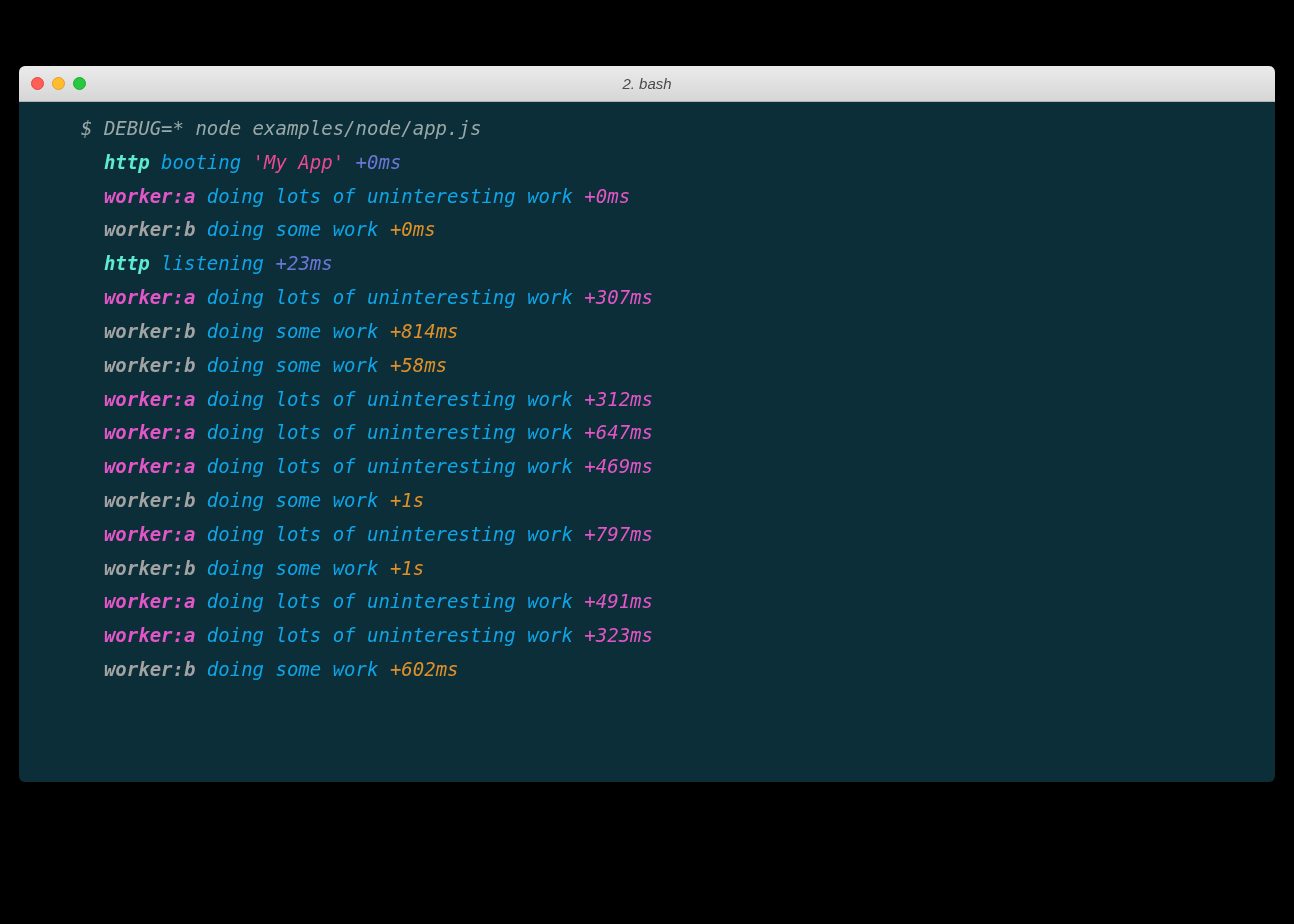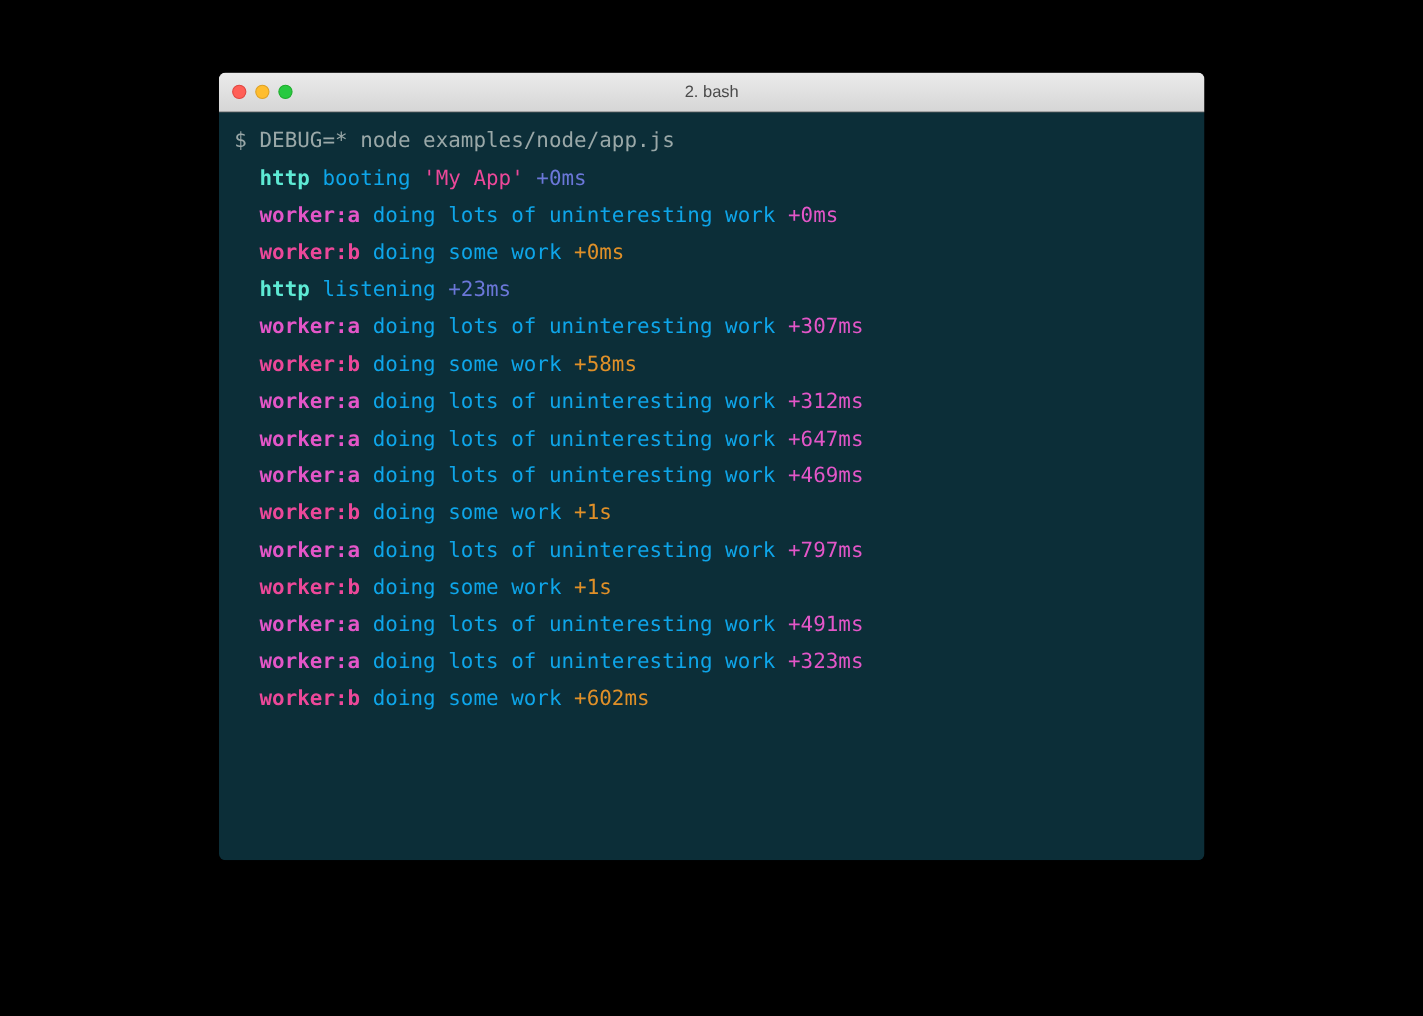--- a/index.html
+++ b/index.html
@@ -11,24 +11,25 @@
       background: #000;
       width: 1294px;
       height: 924px;
       display: flex;
       align-items: flex-start;
       justify-content: center;
       padding-top: 66px;
       font-family: -apple-system, BlinkMacSystemFont, "Helvetica Neue", sans-serif;
     }
     .window {
-      width: 896px;
+      width: 1256px;
       border-radius: 6px;
       overflow: hidden;
       box-shadow: 0 20px 60px rgba(0,0,0,0.5);
+      font-style: italic;
     }
     .titlebar {
       height: 36px;
       background: linear-gradient(to bottom, #ebebeb, #d6d6d6);
       border-bottom: 1px solid #b3b3b3;
       display: flex;
       align-items: center;
       position: relative;
       padding: 0 12px;
     }
@@ -57,27 +58,28 @@
       background: #0c2e38;
       padding: 10px 14px 20px 14px;
       font-family: "Menlo", "Monaco", "Consolas", monospace;
       font-size: 19px;
       line-height: 1.78;
       min-height: 680px;
       color: #9aa8a8;
     }
     .line {
       white-space: pre;
+      margin-left: 48px;
     }
     .prompt { color: #9aa8a8; }
     .cmd { color: #9aa8a8; }
     .indent { display: inline-block; width: 2ch; }
     .ns-http { color: #5eead4; font-weight: bold; }
     .ns-workera { color: #e356c8; font-weight: bold; }
-    .ns-workerb { color: #ec4899; font-weight: bold; text-align: center; }
+    .ns-workerb { color: #a3a3a3; font-weight: bold; text-align: center; }
     .msg { color: #0ea5e9; }
     .quoted { color: #ec4899; }
     .t-http { color: #6b77d8; }
     .t-workera { color: #e356c8; }
     .t-workerb { color: #e09028; }
   </style>
 </head>
 <body>
 
 <div class="window">
@@ -90,20 +92,21 @@
     <div class="title">2. bash</div>
   </div>
   <div class="terminal">
     <div class="line"><span class="prompt">$ </span><span class="cmd">DEBUG=* node examples/node/app.js</span></div>
     <div id="log-output">
         <div class="line"><span class="indent">  </span><span class="ns-http">http</span> <span class="msg">booting </span><span class="quoted">'My App'</span> <span class="t-http">+0ms</span></div>
         <div class="line"><span class="indent">  </span><span class="ns-workera">worker:a</span> <span class="msg">doing lots of uninteresting work</span> <span class="t-workera">+0ms</span></div>
         <div class="line"><span class="indent">  </span><span class="ns-workerb">worker:b</span> <span class="msg">doing some work</span> <span class="t-workerb">+0ms</span></div>
         <div class="line"><span class="indent">  </span><span class="ns-http">http</span> <span class="msg">listening</span> <span class="t-http">+23ms</span></div>
         <div class="line"><span class="indent">  </span><span class="ns-workera">worker:a</span> <span class="msg">doing lots of uninteresting work</span> <span class="t-workera">+307ms</span></div>
+        <div class="line"><span class="indent">  </span><span class="ns-workerb">worker:b</span> <span class="msg">doing some work</span> <span class="t-workerb">+814ms</span></div>
         <div class="line"><span class="indent">  </span><span class="ns-workerb">worker:b</span> <span class="msg">doing some work</span> <span class="t-workerb">+58ms</span></div>
         <div class="line"><span class="indent">  </span><span class="ns-workera">worker:a</span> <span class="msg">doing lots of uninteresting work</span> <span class="t-workera">+312ms</span></div>
         <div class="line"><span class="indent">  </span><span class="ns-workera">worker:a</span> <span class="msg">doing lots of uninteresting work</span> <span class="t-workera">+647ms</span></div>
         <div class="line"><span class="indent">  </span><span class="ns-workera">worker:a</span> <span class="msg">doing lots of uninteresting work</span> <span class="t-workera">+469ms</span></div>
         <div class="line"><span class="indent">  </span><span class="ns-workerb">worker:b</span> <span class="msg">doing some work</span> <span class="t-workerb">+1s</span></div>
         <div class="line"><span class="indent">  </span><span class="ns-workera">worker:a</span> <span class="msg">doing lots of uninteresting work</span> <span class="t-workera">+797ms</span></div>
         <div class="line"><span class="indent">  </span><span class="ns-workerb">worker:b</span> <span class="msg">doing some work</span> <span class="t-workerb">+1s</span></div>
         <div class="line"><span class="indent">  </span><span class="ns-workera">worker:a</span> <span class="msg">doing lots of uninteresting work</span> <span class="t-workera">+491ms</span></div>
         <div class="line"><span class="indent">  </span><span class="ns-workera">worker:a</span> <span class="msg">doing lots of uninteresting work</span> <span class="t-workera">+323ms</span></div>
         <div class="line"><span class="indent">  </span><span class="ns-workerb">worker:b</span> <span class="msg">doing some work</span> <span class="t-workerb">+602ms</span></div>

